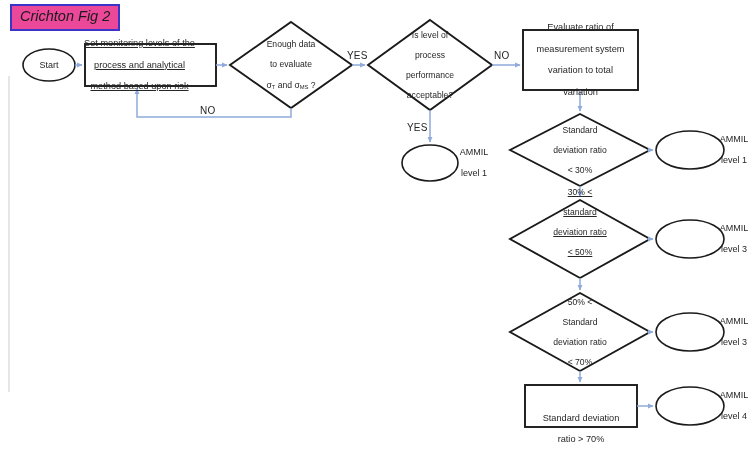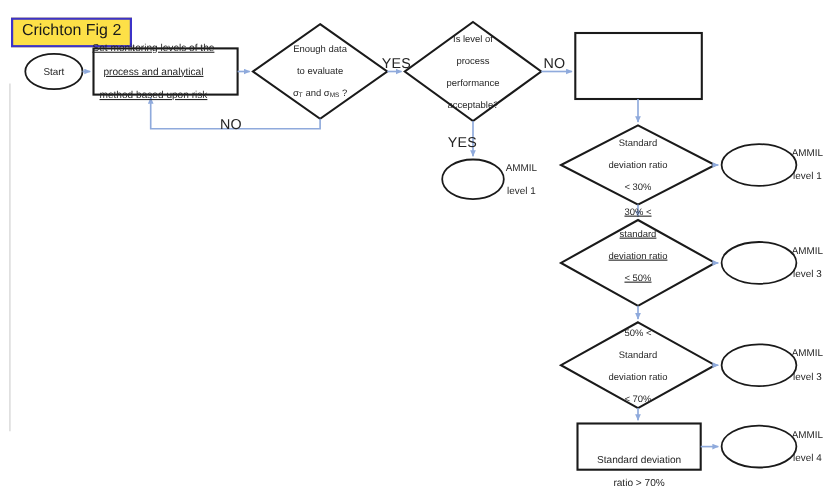--- a/index.html
+++ b/index.html
@@ -18,44 +18,45 @@
   #flow-svg {
     position: absolute;
     left: 0;
     top: 0;
     width: 750px;
     height: 450px;
   }
   .title-box {
     position: absolute;
     left: 10px;
-    top: 16px;
+    top: 4px;
     padding: 3px 8px 4px 8px;
     border: 2px solid #3C33C8;
-    background: #fde047;
+    background: #ec4899;
     font-size: 14.5px;
     color: #1a1a1a;
     line-height: 1.1;
     white-space: nowrap;
+    font-style: italic;
   }
   .node-label {
     position: absolute;
     text-align: center;
     color: #262626;
     line-height: 1.18;
     pointer-events: none;
     display: flex;
     align-items: center;
     justify-content: center;
   }
   .node-label span { display: block; width: 100%; }
   .edge-label {
     position: absolute;
     color: #262626;
-    font-size: 13px;
+    font-size: 10px;
     letter-spacing: 0.2px;
   }
   .fs-start { font-size: 9px; justify-content: center; }
   .fs-proc  { font-size: 9.2px; }
   .fs-dia   { font-size: 8.6px; }
   .fs-oval  { font-size: 9px; padding-left: 44px; }
   sub { font-size: 0.68em; vertical-align: -0.22em; }
 </style>
 </head>
 <body>
@@ -145,20 +146,28 @@
     </span>
   </div>
 
   <div class="node-label fs-oval" style="left:402px; top:147px; width:56px; height:32px;">
     <span>
       <span>AMMIL</span><br>
       <span>level 1</span>
     </span>
   </div>
 
+  <div class="node-label fs-proc" style="left:523px; top:30px; width:115px; height:60px;">
+    <span>
+      <span>Evaluate ratio of</span><br>
+      <span>measurement system</span><br>
+      <span>variation to total</span><br>
+      <span>variation</span>
+    </span>
+  </div>
 
   <div class="node-label fs-dia" style="left:530px; top:130px; width:100px; height:40px;">
     <span>
       <span>Standard</span><br>
       <span>deviation ratio</span><br>
       <span>&lt; 30%</span>
     </span>
   </div>
 
   <div class="node-label fs-dia" style="left:530px; top:196px; width:100px; height:52px;text-decoration:underline;">

